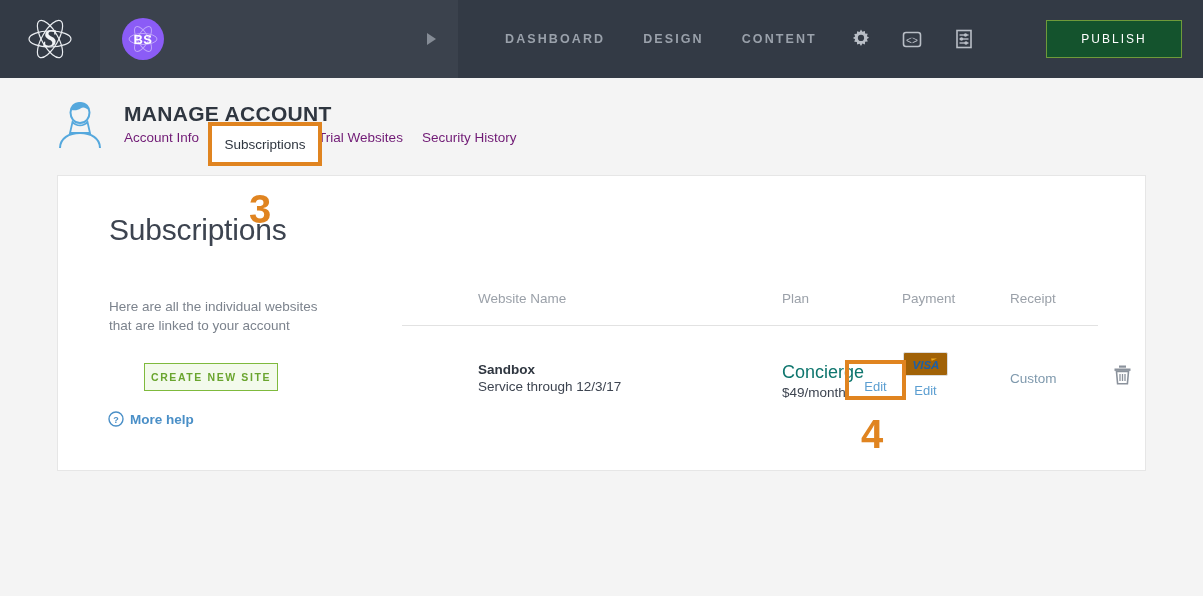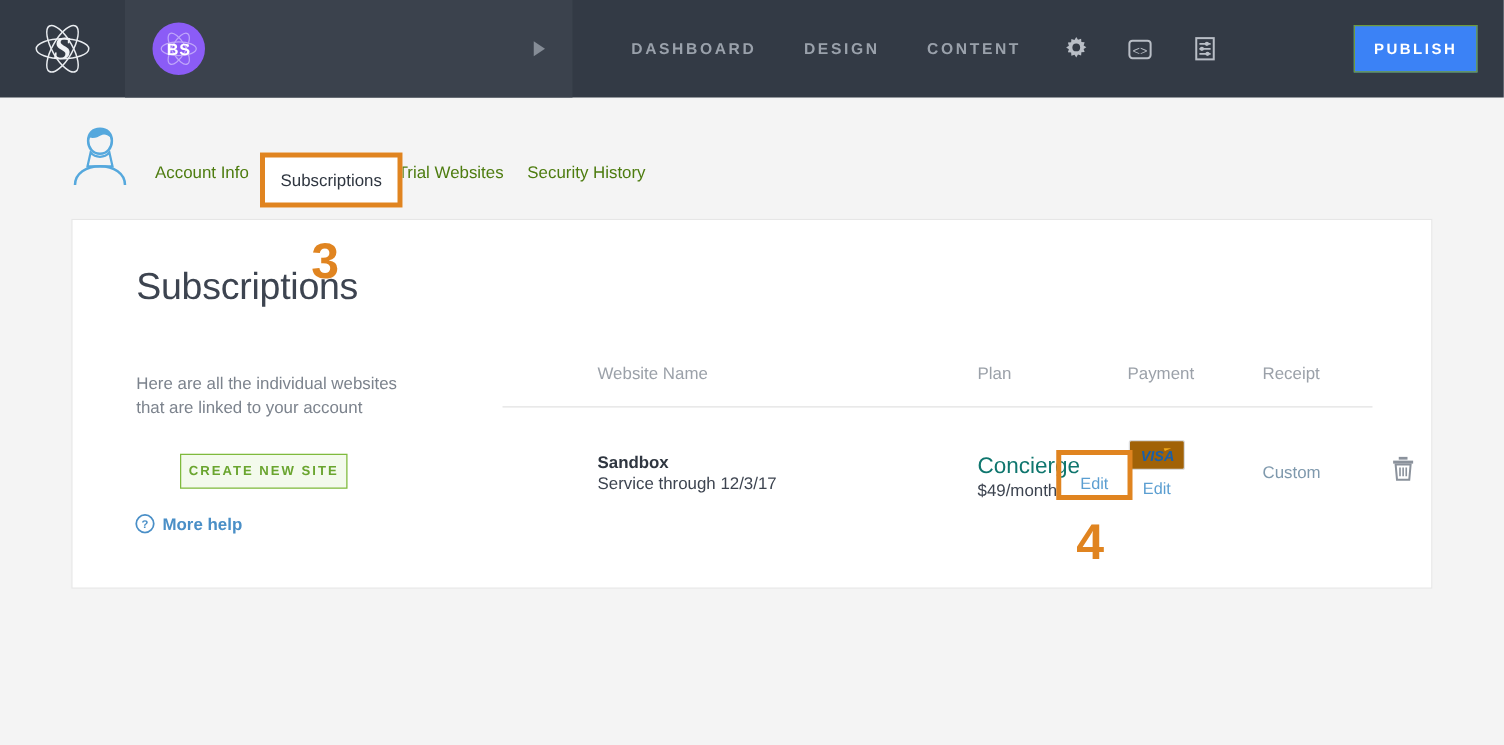--- a/index.html
+++ b/index.html
@@ -65,42 +65,42 @@
     letter-spacing: 2.1px; padding: 0 19px; cursor: pointer;
     text-decoration: none;
   }
   .nav-icon {
     padding: 0 14px; display: flex; align-items: center; cursor: pointer;
   }
   .nav-icon svg { display: block; }
 
   .publish-btn {
     position: absolute; right: 21px; top: 20px;
-    width: 99px; height: 38px;
-    background: #3b82f6;
+    width: 136px; height: 38px;
+    background: #14532d;
     border: 1.5px solid #6f9a3a;
     color: #ffffff;
-    font-size: 12px; font-weight: bold; letter-spacing: 2px;
+    font-size: 12px; font-weight: normal; letter-spacing: 2px;
     display: flex; align-items: center; justify-content: center;
     cursor: pointer;
   }
 
   
   .page-head { position: absolute; left: 0; top: 78px; width: 1203px; height: 97px; }
   .person-icon { position: absolute; left: 57px; top: 20px; width: 46px; height: 52px; }
   .page-title {
     position: absolute; left: 124px; top: 24px;
     font-size: 21px; font-weight: bold; color: #2f3640; letter-spacing: .3px;
   }
   .tabs {
     position: absolute; left: 124px; top: 52px;
     display: flex; align-items: baseline; gap: 0;
   }
   .tab {
-    font-size: 13.5px; color: #4d7c0f; cursor: pointer;
+    font-size: 13.5px; color: #701a75; cursor: pointer;
     padding-right: 19px; white-space: nowrap;
   }
   .tab.active { color: #2f3640; }
 
   
   .card {
     position: absolute; left: 57px; top: 175px;
     width: 1089px; height: 296px;
     background: #ffffff;
     border: 1px solid #e6e6e6;
@@ -272,20 +272,21 @@
 
 <div class="page-head">
 
   <svg class="person-icon" viewBox="0 0 46 52">
     <path d="M23 5c6 0 9.5 4 9.5 9.5S29 25 23 25s-9.5-5-9.5-10.5S17 5 23 5z" fill="none" stroke="#55a8dd" stroke-width="2"></path>
     <path d="M14.5 12c1-5 5-7.5 8.5-7.5s7.5 2 8.5 7.5c-3-2.2-5-3.4-8-1.6-2 1.2-5 2.6-9 1.6z" fill="#55a8dd"></path>
     <path d="M3 50c0-9.5 9-15 20-15s20 5.5 20 15" fill="none" stroke="#55a8dd" stroke-width="2"></path>
     <path d="M15.5 24c2.2 2.6 5 3.4 7.5 3.4s5.3-.8 7.5-3.4l2.5 11H13z" fill="none" stroke="#55a8dd" stroke-width="1.8"></path>
   </svg>
 
+  <div class="page-title">MANAGE ACCOUNT</div>
 
   <div class="tabs">
     <span class="tab">Account Info</span>
     <span class="tab active">Subscriptions</span>
     <span class="tab">Trial Websites</span>
     <span class="tab">Security History</span>
   </div>
 </div>
 
 <div class="card">

